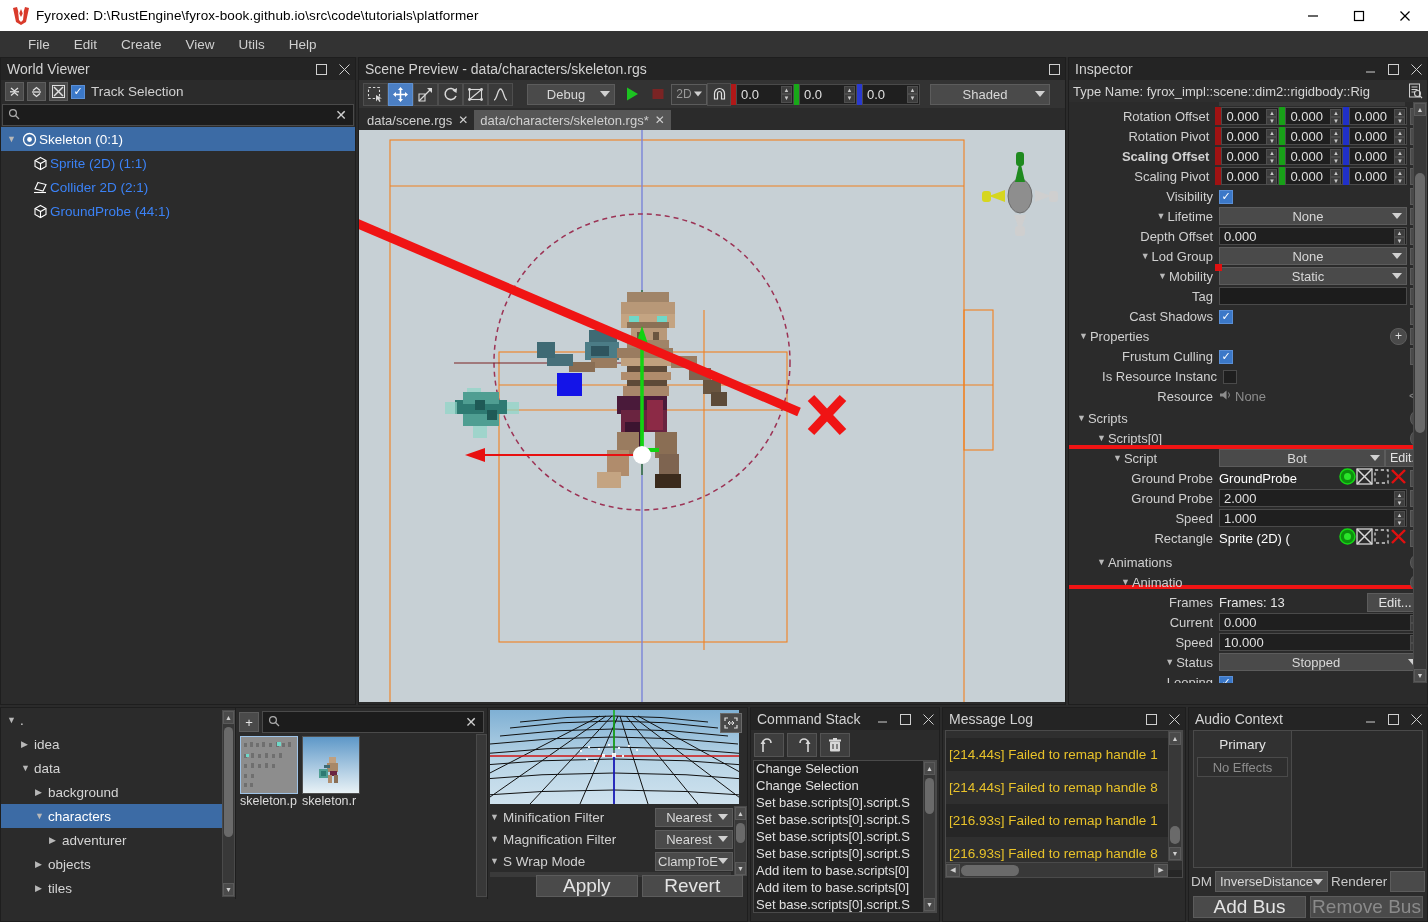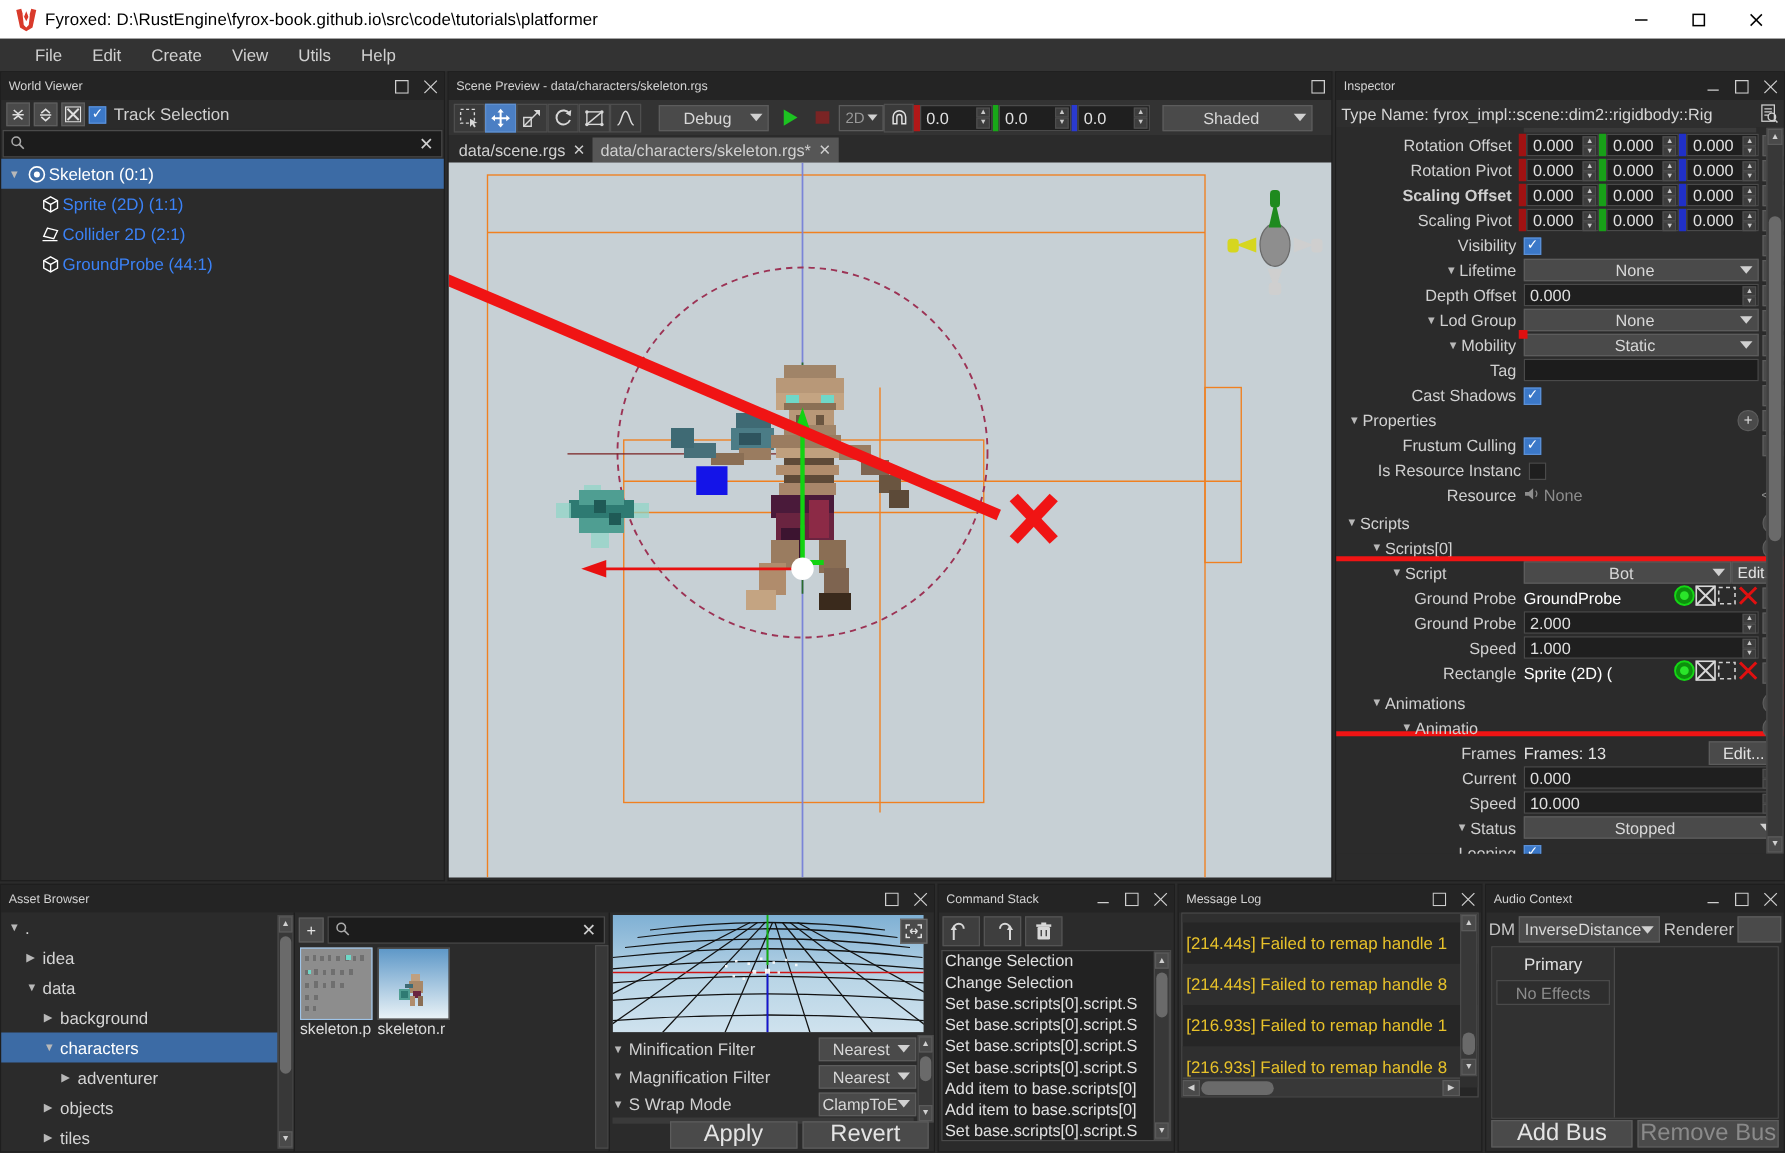--- a/index.html
+++ b/index.html
@@ -28,21 +28,21 @@
   .menubar {
     position: absolute; left: 0; top: 31px; width: 1428px; height: 26px;
     background: #333333; display: flex; align-items: center; padding-left: 16px;
   }
   .menu-item { padding: 3px 12px; color: #d0d0d0; font-size: 13.5px; }
 
   
   .panel { position: absolute; background: #2b2b2b; border: 1px solid #1e1e1e; }
   .panel-header {
     height: 22px; background: #242424; display: flex; align-items: center;
-    padding-left: 6px; color: #d2d2d2; font-size: 10px; position: relative;
+    padding-left: 6px; color: #d2d2d2; font-size: 14px; position: relative;
   }
   .panel-header .hdr-btns { position: absolute; right: 4px; top: 0; height: 22px; display: flex; align-items: center; gap: 9px; }
   .hdr-btn { color: #cfcfcf; display: flex; align-items: center; justify-content: center; width: 14px; height: 14px; }
 
   
   #world-viewer { left: 0; top: 57px; width: 356px; height: 648px; }
   .wv-toolbar { height: 23px; background: #2b2b2b; display: flex; align-items: center; gap: 3px; padding: 2px 4px; }
   .tool-sq {
     width: 19px; height: 19px; background: #4a4a4a; border: 1px solid #5e5e5e;
     display: flex; align-items: center; justify-content: center;
@@ -1003,36 +1003,20 @@
 
       <div class="vsb" style="position:absolute;right:0;top:0;bottom:0;width:14px;">
         <div class="arw" style="font-size:7px;color:#d0d0d0;">▲</div>
         <div class="thumb" style="top:70px;height:260px;"></div>
         <div class="arw" style="position:absolute;bottom:0;left:0;right:0;font-size:7px;color:#d0d0d0;">▼</div>
       </div>
     </div>
   </div>
 
   <div class="panel" id="asset-browser">
-    <div class="panel-header">
-      <span>Asset Browser</span>
-      <span class="hdr-btns">
-        <span class="hdr-btn">
-          <svg width="11" height="11" viewBox="0 0 11 11">
-              <rect x="0.5" y="0.5" width="10" height="10" fill="none" stroke="#cfcfcf"></rect>
-            </svg>
-        </span>
-        <span class="hdr-btn">
-          <svg width="11" height="11" viewBox="0 0 11 11">
-              <line x1="0.5" y1="0.5" x2="10.5" y2="10.5" stroke="#cfcfcf"></line>
-              <line x1="10.5" y1="0.5" x2="0.5" y2="10.5" stroke="#cfcfcf"></line>
-            </svg>
-        </span>
-      </span>
-    </div>
 
     <div style="display:flex;height:191px;">
 
       <div style="width:234px;background:#2b2b2b;position:relative;">
         <div class="ab-tree-row" style="padding-left:6px;">
           <span class="tri">▼</span>
           <span>.</span>
         </div>
         <div class="ab-tree-row" style="padding-left:20px;">
           <span class="tri">▶</span>
@@ -1369,37 +1353,37 @@
             </svg>
         </span>
         <span class="hdr-btn">
           <svg width="11" height="11" viewBox="0 0 11 11">
               <line x1="0.5" y1="0.5" x2="10.5" y2="10.5" stroke="#cfcfcf"></line>
               <line x1="10.5" y1="0.5" x2="0.5" y2="10.5" stroke="#cfcfcf"></line>
             </svg>
         </span>
       </span>
     </div>
+    <div style="margin:0 4px;height:138px;background:#2b2b2b;border:1px solid #4a4a4a;display:flex;">
+      <div style="width:98px;border-right:1px solid #4a4a4a;background:#313131;">
+        <div style="height:26px;display:flex;align-items:center;justify-content:center;font-size:13.5px;color:#e2e2e2;">Primary</div>
+        <div style="margin:0 3px;height:20px;border:1px solid #4a4a4a;background:#2e2e2e;display:flex;align-items:center;justify-content:center;color:#8d8d8d;font-size:13px;">No Effects</div>
+      </div>
+      <div style="flex:1;background:#2b2b2b;"></div>
+    </div>
     <div style="display:flex;align-items:center;gap:3px;padding:3px 2px;">
       <span style="font-size:13.5px;">DM</span>
       <div class="combo" style="width:113px;height:21px;">
         <span>InverseDistance</span>
         <span class="arrow"></span>
       </div>
       <span style="font-size:13.5px;">Renderer</span>
       <div class="combo" style="flex:1;height:21px;">
         <span></span>
       </div>
     </div>
-    <div style="margin:0 4px;height:138px;background:#2b2b2b;border:1px solid #4a4a4a;display:flex;">
-      <div style="width:98px;border-right:1px solid #4a4a4a;background:#313131;">
-        <div style="height:26px;display:flex;align-items:center;justify-content:center;font-size:13.5px;color:#e2e2e2;">Primary</div>
-        <div style="margin:0 3px;height:20px;border:1px solid #4a4a4a;background:#2e2e2e;display:flex;align-items:center;justify-content:center;color:#8d8d8d;font-size:13px;">No Effects</div>
-      </div>
-      <div style="flex:1;background:#2b2b2b;"></div>
-    </div>
     <div style="position:absolute;left:4px;right:4px;bottom:3px;height:22px;display:flex;gap:4px;">
       <div class="btn" style="flex:1;">Add Bus</div>
       <div class="btn disabled" style="flex:1;">Remove Bus</div>
     </div>
   </div>
 
 </div>
 
 </body></html>

